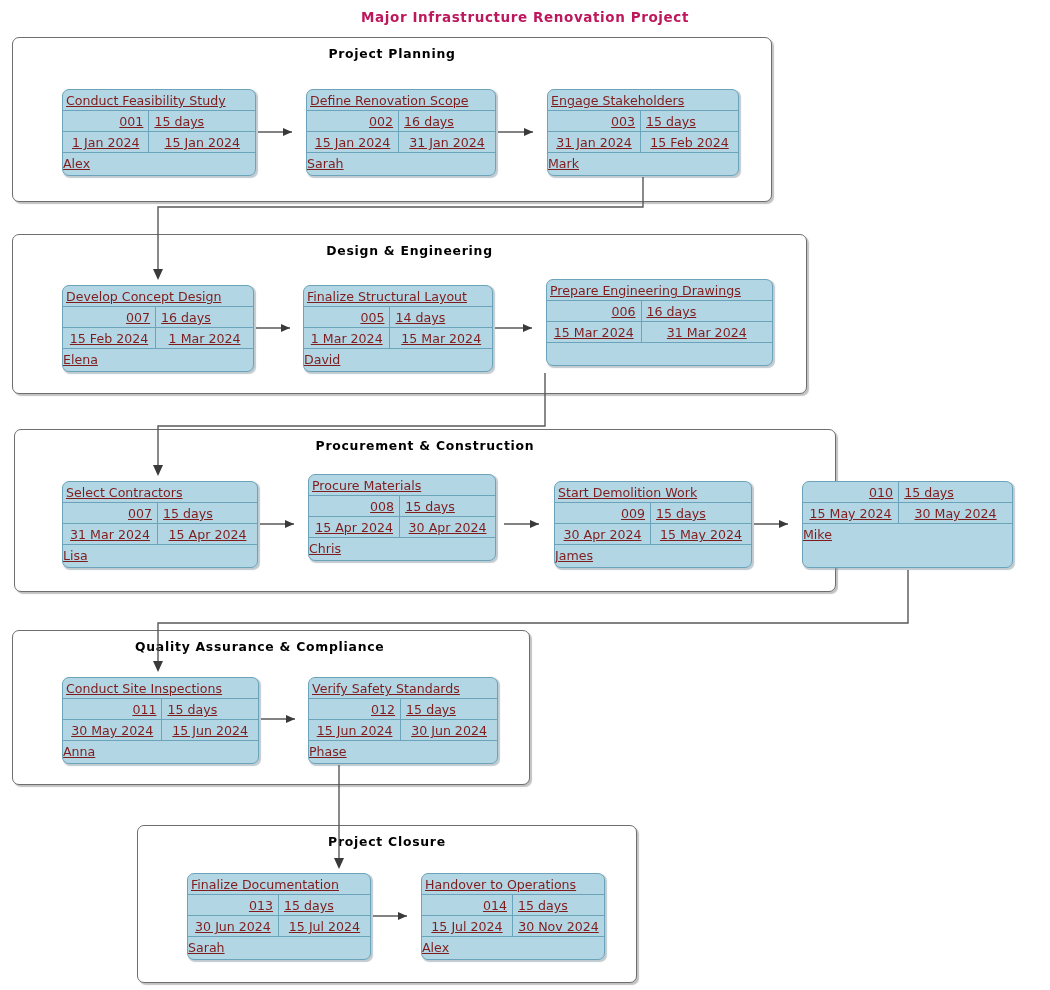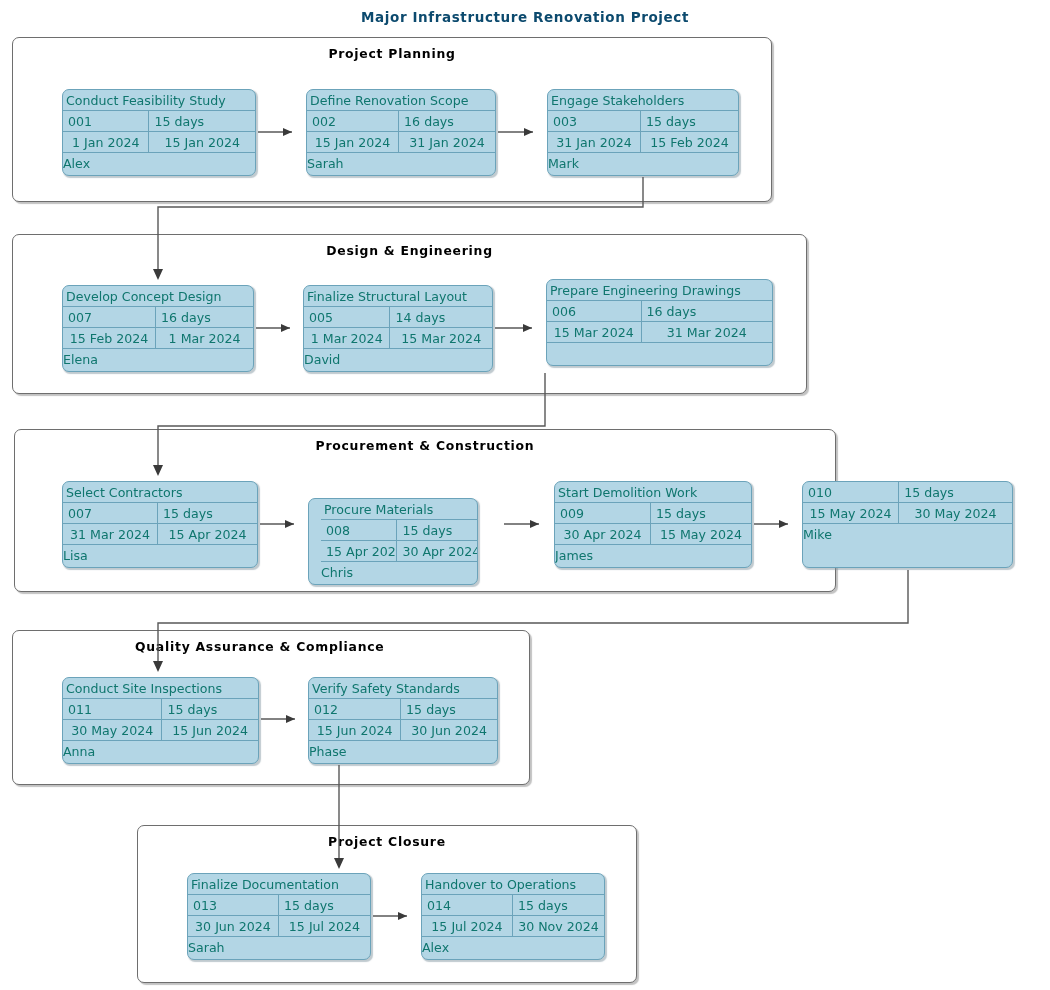--- a/index.html
+++ b/index.html
@@ -22,21 +22,21 @@
   
   #diagram-title {
     position: absolute;
     left: 0;
     top: 9px;
     width: 1050px;
     text-align: center;
     font-size: 13.5px;
     font-weight: bold;
     letter-spacing: 0.6px;
-    color: #0c4a6e;
+    color: #be185d;
   }
   
   .group-box {
     position: absolute;
     box-sizing: border-box;
     border: 1.3px solid #6e6e6e;
     border-radius: 7px;
     background: #ffffff;
     box-shadow: 2px 2px 1px rgba(120,120,120,0.45);
   }
@@ -60,21 +60,22 @@
   
   .task-card {
     position: absolute;
     box-sizing: border-box;
     border: 1.2px solid #6ba3ba;
     border-radius: 7px;
     background: #b3d6e5;
     box-shadow: 1.5px 1.5px 1px rgba(130,150,160,0.5);
     overflow: hidden;
     font-size: 12.6px;
-    color: #0f766e;
+    color: #7f1d1d;
+    text-decoration: underline;
   }
   .tc-row {
     display: flex;
     width: 100%;
     box-sizing: border-box;
   }
   .tc-title {
     height: 21px;
     line-height: 21px;
     text-align: center;
@@ -89,21 +90,21 @@
     line-height: 21px;
     border-bottom: 1.2px solid #6ba3ba;
   }
   .tc-mid .cell {
     box-sizing: border-box;
     white-space: nowrap;
     overflow: hidden;
     padding: 0 5px;
   }
   .tc-mid .cell.c-left {
-    text-align: left;
+    text-align: right;
     border-right: 1.2px solid #6ba3ba;
   }
   .tc-mid .cell.c-right {
     text-align: left;
   }
   .tc-dates .cell.c-left,
   .tc-dates .cell.c-right {
     text-align: center;
   }
   .tc-owner {
@@ -233,21 +234,21 @@
       <div class="cell c-left" style="width:49%;">007</div>
       <div class="cell c-right" style="width:51%;">15 days</div>
     </div>
     <div class="tc-row tc-mid tc-dates">
       <div class="cell c-left" style="width:49%;">31 Mar 2024</div>
       <div class="cell c-right" style="width:51%;">15 Apr 2024</div>
     </div>
     <div class="tc-row tc-owner">Lisa</div>
   </div>
 
-  <div class="task-card" style="left:308px; top:498px; width:170px; height:87px;padding-left:12px;">
+  <div class="task-card" style="left:308px; top:474px; width:188px; height:87px;">
     <div class="tc-row tc-title">Procure Materials</div>
     <div class="tc-row tc-mid">
       <div class="cell c-left" style="width:49%;">008</div>
       <div class="cell c-right" style="width:51%;">15 days</div>
     </div>
     <div class="tc-row tc-mid tc-dates">
       <div class="cell c-left" style="width:49%;">15 Apr 2024</div>
       <div class="cell c-right" style="width:51%;">30 Apr 2024</div>
     </div>
     <div class="tc-row tc-owner">Chris</div>

